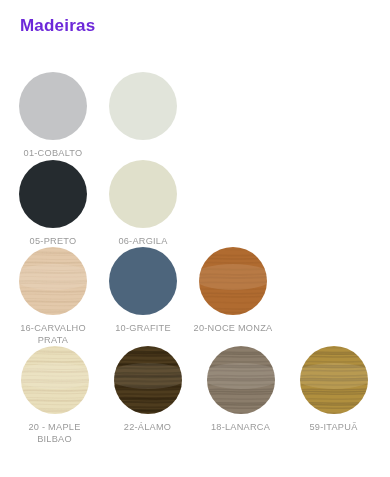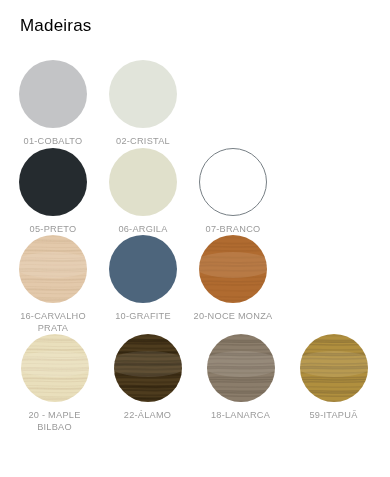--- a/index.html
+++ b/index.html
@@ -13,30 +13,30 @@
     font-family: "Liberation Sans", sans-serif;
     overflow: hidden;
     position: relative;
   }
 
   #page-title {
     position: absolute;
     left: 20px;
     top: 16px;
     font-size: 17px;
-    font-weight: 400;
-    color: #000000;
+    font-weight: 700;
+    color: #6d28d9;
     letter-spacing: 0.2px;
     margin: 0;
   }
 
   #swatch-grid {
     position: absolute;
     left: 0;
-    top: 60px;
+    top: 72px;
     width: 338px;
   }
 
   .swatch-row {
     display: flex;
     width: 390px;
     box-sizing: border-box;
     padding-left: 8px;
   }
   .row-1, .row-2, .row-3 { }
@@ -93,35 +93,30 @@
 <h1 id="page-title">Madeiras</h1>
 
 <div id="swatch-grid">
     <div class="swatch-row row-1">
       <div class="swatch-cell">
         <div class="swatch-disc" style="background: rgb(195, 196, 198);"></div>
         <div class="swatch-label">01-COBALTO</div>
       </div>
       <div class="swatch-cell">
         <div class="swatch-disc" style="background: rgb(225, 228, 218);"></div>
-        <div class="swatch-label">02-CRISTAL</div>
       </div>
     </div>
     <div class="swatch-row row-2">
       <div class="swatch-cell">
         <div class="swatch-disc" style="background: rgb(37, 43, 47);"></div>
         <div class="swatch-label">05-PRETO</div>
       </div>
       <div class="swatch-cell">
         <div class="swatch-disc" style="background: rgb(224, 224, 203);"></div>
         <div class="swatch-label">06-ARGILA</div>
-      </div>
-      <div class="swatch-cell">
-        <div class="swatch-disc outlined" style="background: rgb(255, 255, 255);"></div>
-        <div class="swatch-label">07-BRANCO</div>
       </div>
     </div>
     <div class="swatch-row row-3">
       <div class="swatch-cell">
         <div class="swatch-disc" style="background: rgb(227, 201, 171);">
           <svg class="grain" width="68" height="68" viewBox="0 0 68 68" preserveAspectRatio="none" aria-hidden="true">
             <path d="M0 1.31 C 17 -0.09, 34 2.91, 68 0.71" stroke="#a98a63" stroke-opacity="0.072" stroke-width="1" fill="none"></path>
             <path d="M0 5.11 C 17 3.71, 34 6.71, 68 4.51" stroke="#a98a63" stroke-opacity="0.138" stroke-width="1" fill="none"></path>
             <path d="M0 6.23 C 17 4.83, 34 7.83, 68 5.63" stroke="#a98a63" stroke-opacity="0.159" stroke-width="1" fill="none"></path>
             <path d="M0 8.04 C 17 6.64, 34 9.64, 68 7.44" stroke="#a98a63" stroke-opacity="0.123" stroke-width="1" fill="none"></path>

